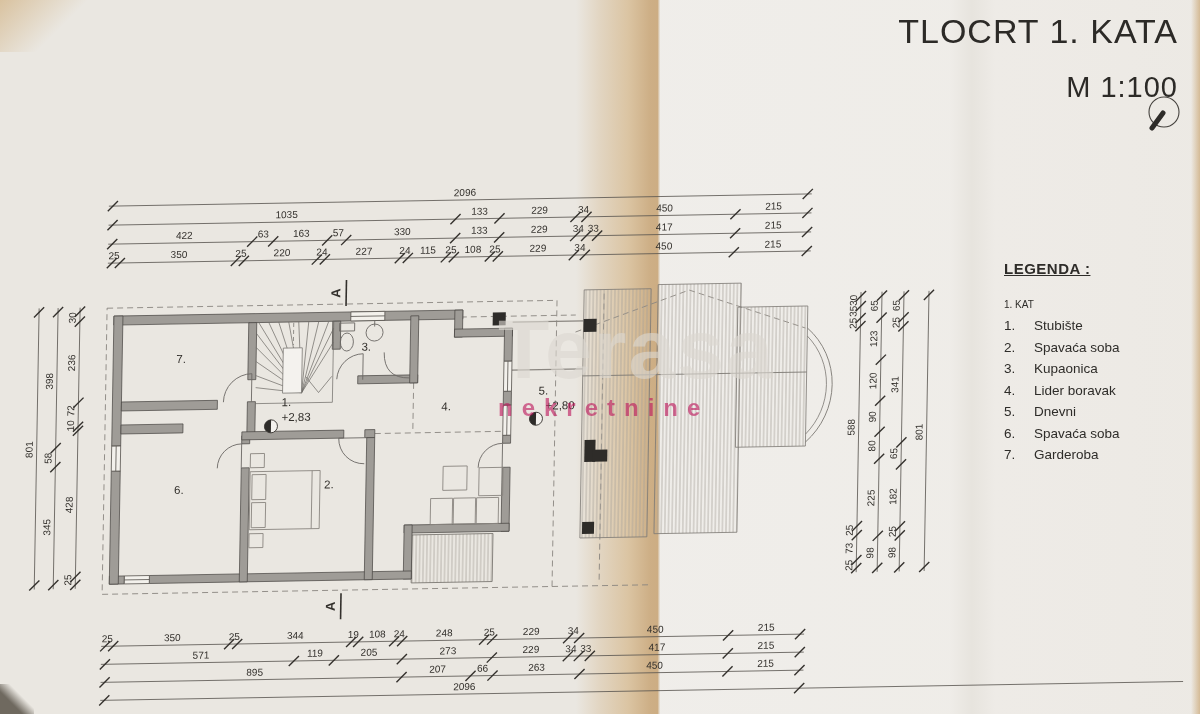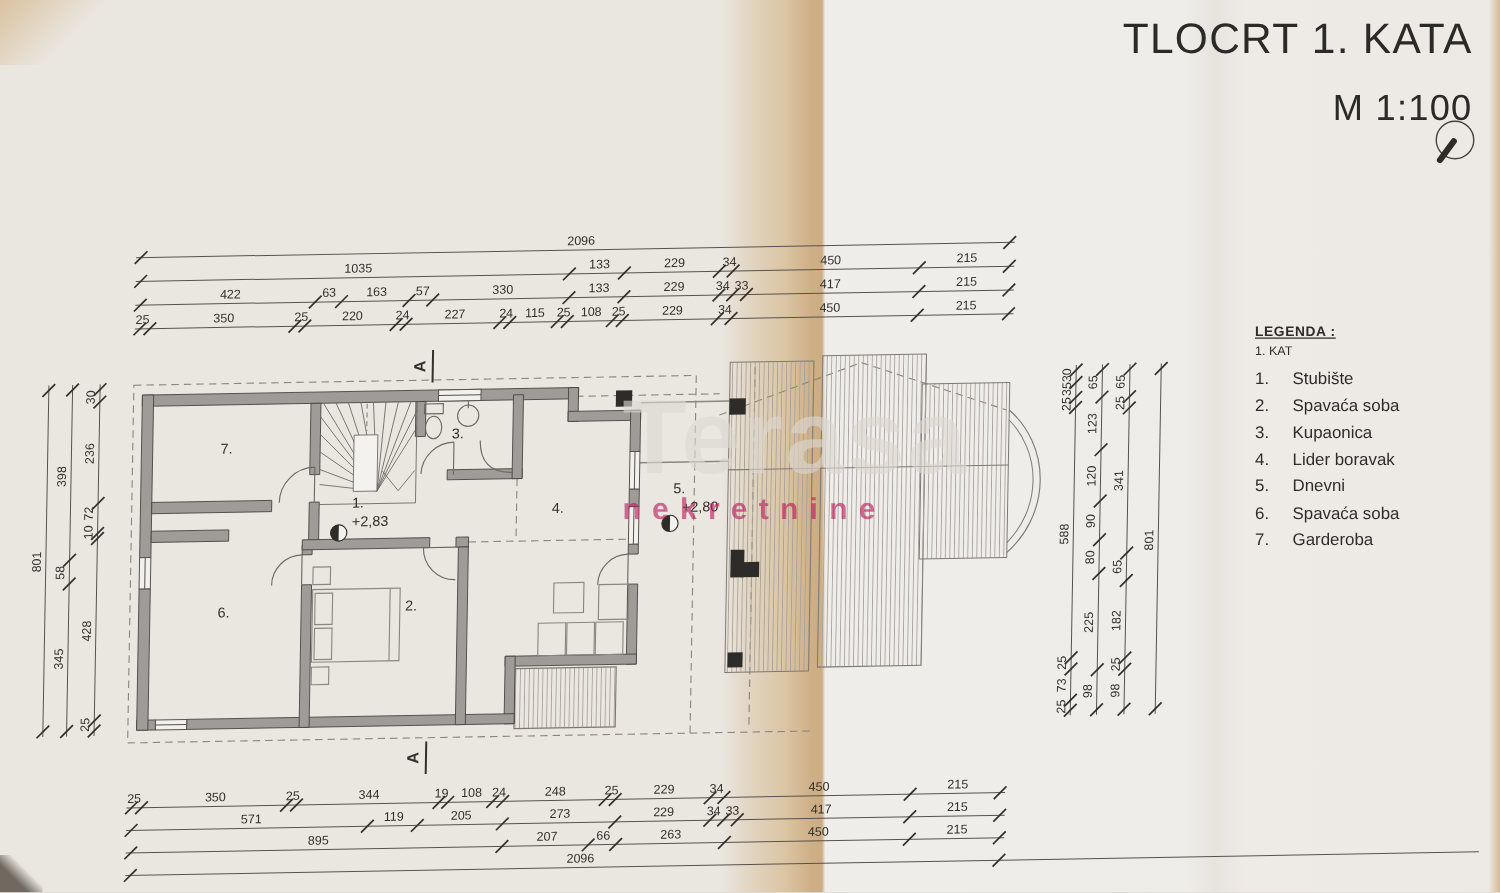--- a/index.html
+++ b/index.html
@@ -37,22 +37,22 @@
   }
   svg.plan{position:absolute;inset:0;}
   .title-block{
     position:absolute;top:12px;right:22px;text-align:right;color:#2c2a27;
     letter-spacing:1px;line-height:1.15;
   }
   .title-block .t1{font-size:34px;font-weight:400;margin-left:30px;}
   .title-block .t2{font-size:29px;font-weight:400;margin-top:20px;}
   .compass{position:absolute;left:1138px;top:88px;width:52px;height:52px;}
   .legend{position:absolute;left:1004px;top:260px;width:190px;color:#2e2c29;}
-  .legend .lg-head{font-size:11px;font-weight:700;letter-spacing:.5px;
-    text-decoration:underline;margin-bottom:4px;}
+  .legend .lg-head{font-size:15px;font-weight:700;letter-spacing:.5px;
+    text-decoration:underline;margin-bottom:22px;}
   .legend .lg-sub{font-size:10px;font-weight:400;margin-bottom:8px;}
   .legend ol{list-style:none;margin:0;padding:0;font-size:13.5px;}
   .legend li{display:flex;margin-bottom:6.5px;}
   .legend li .num{width:30px;}
   .watermark{position:absolute;left:498px;top:312px;pointer-events:none;color:#dcd8d1;opacity:.62;}
   .watermark .w1{font-size:84px;font-weight:700;letter-spacing:2px;line-height:.9;}
   .watermark .w2{font-size:24px;font-weight:700;letter-spacing:9px;margin-top:6px;color:#be185d;}
 </style>
 </head>
 <body>

